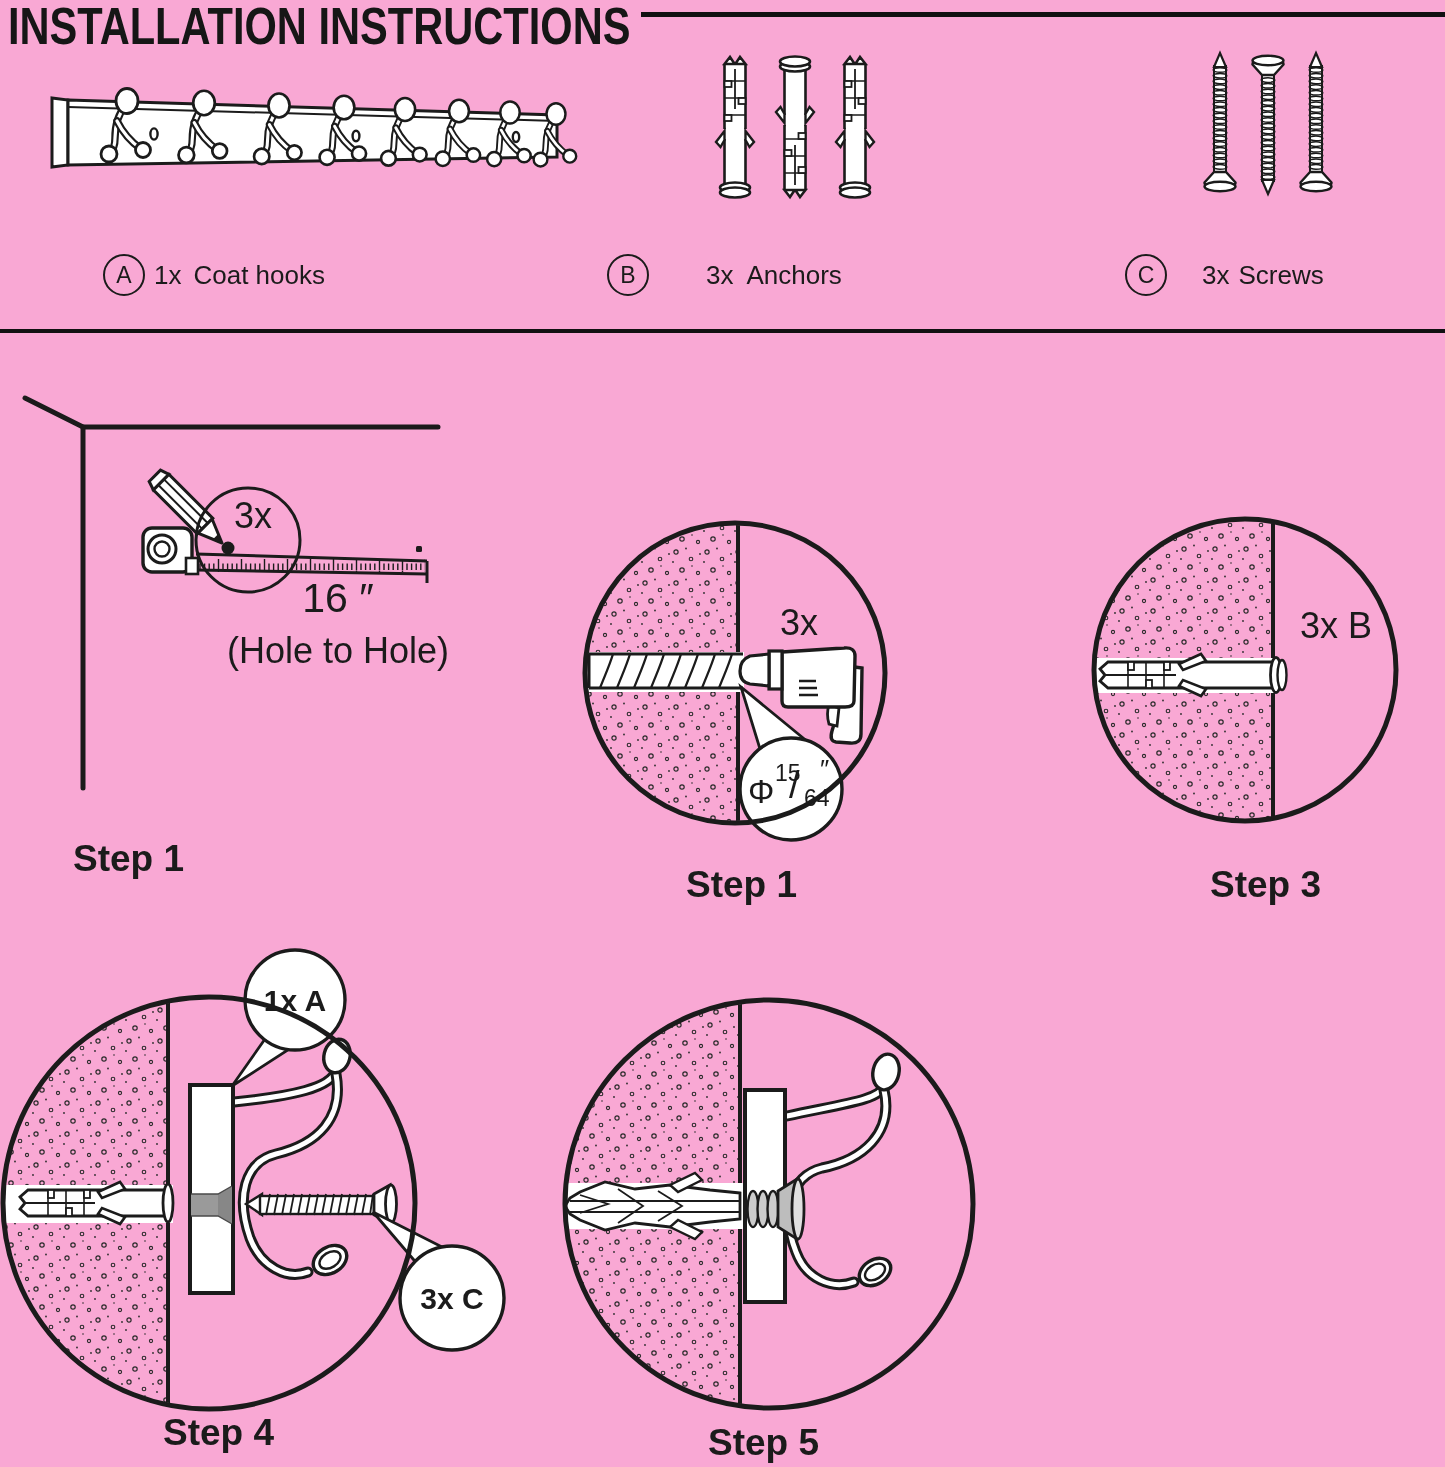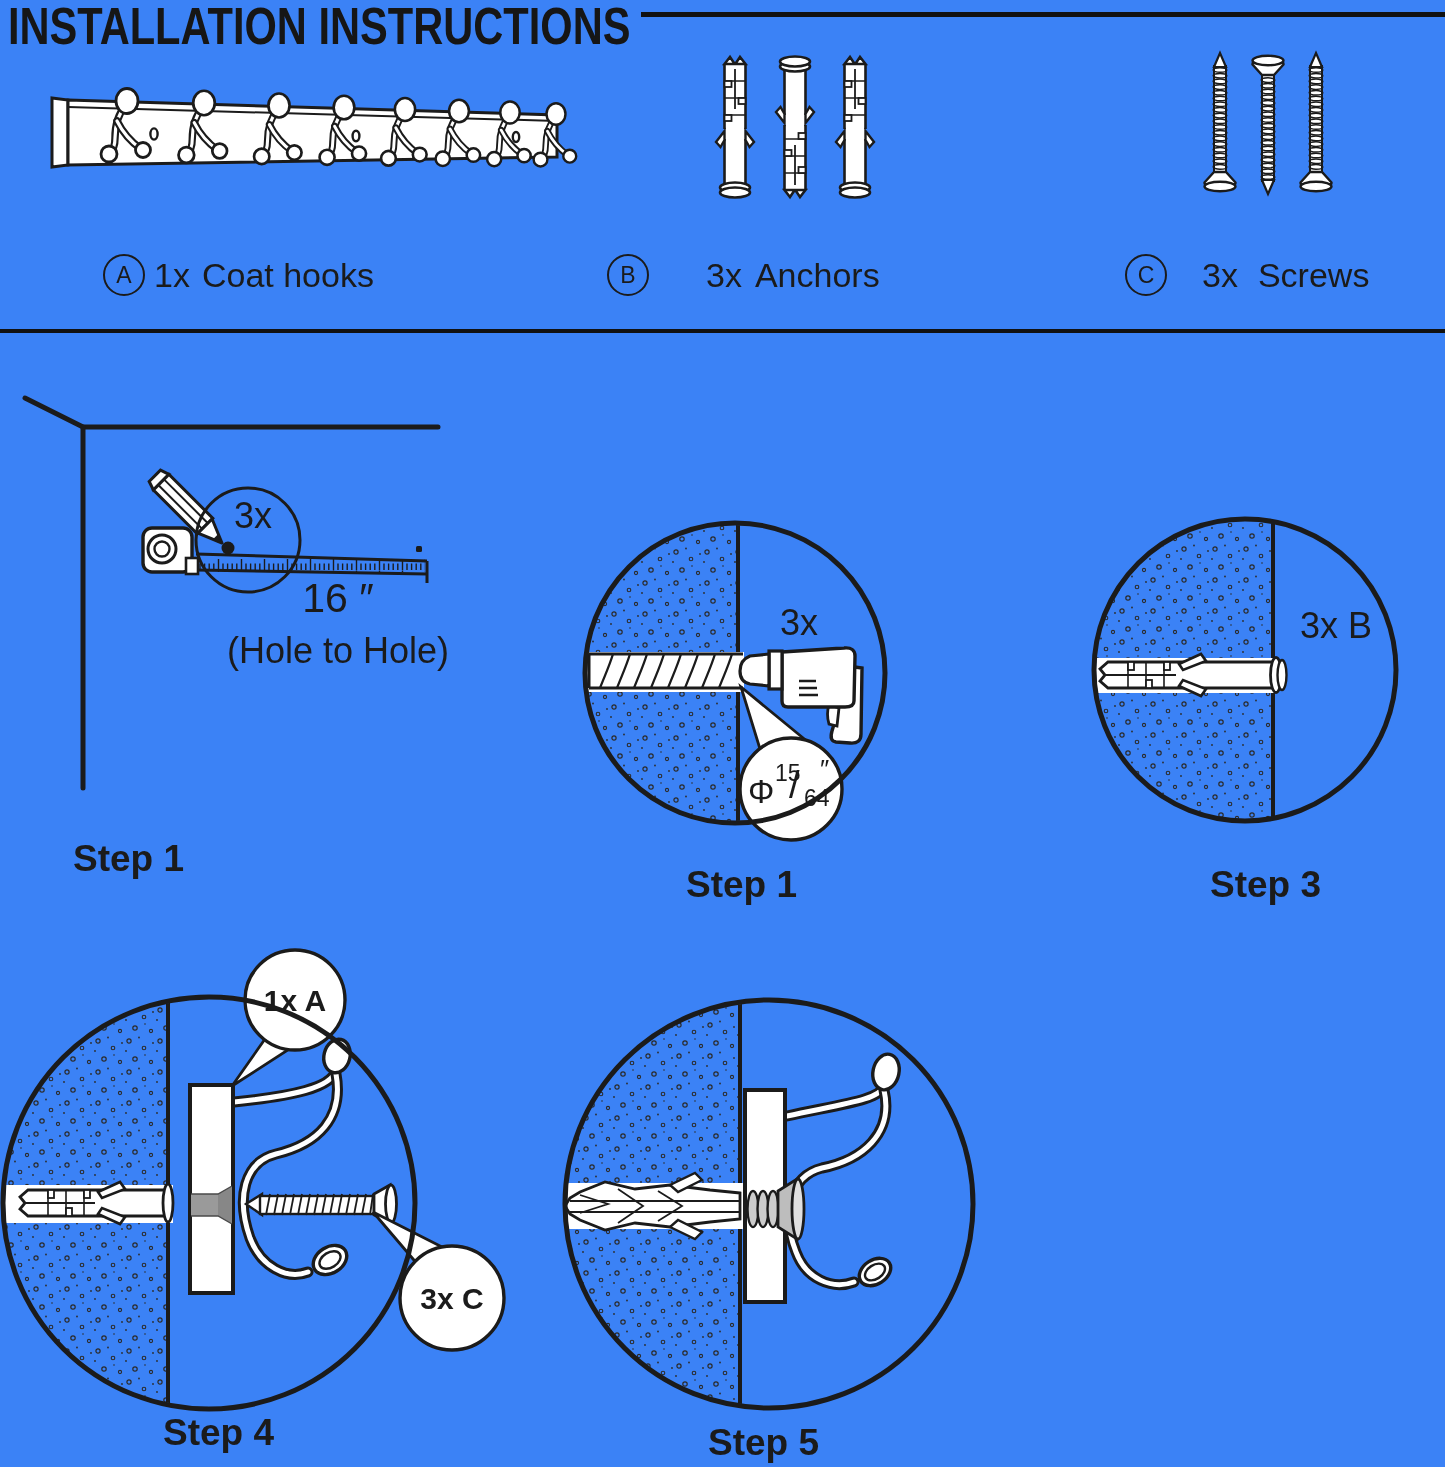--- a/index.html
+++ b/index.html
@@ -1,26 +1,26 @@
 <!DOCTYPE html>
 <html><head>
 <meta charset="utf-8">
 <style>
   html,body{margin:0;padding:0;background:#fff;}
-  #sheet{position:relative;width:1445px;height:1467px;background:#3b82f6;overflow:hidden;
+  #sheet{position:relative;width:1445px;height:1467px;background:#f9a8d4;overflow:hidden;
          font-family:"Liberation Sans","DejaVu Sans",sans-serif;color:#1b1b1b;text-align:center;}
   .abs{position:absolute;}
   #title{left:8px;top:-4px;font-size:52px;font-weight:700;letter-spacing:0px;
          transform:scaleX(.80);transform-origin:left top;white-space:nowrap;color:#161616;}
   #title-rule{left:641px;top:12px;width:804px;height:5px;background:#111;}
   #divider{left:0;top:329px;width:1445px;height:4px;background:#111;}
   .part-row{display:flex;align-items:center;height:38px;}
   .badge{width:38px;height:38px;border:2.6px solid #1b1b1b;border-radius:50%;
          display:flex;align-items:center;justify-content:center;font-size:23px;flex:0 0 auto;}
-  .pqty,.pname{font-size:34px;white-space:nowrap;}
+  .pqty,.pname{font-size:26px;white-space:nowrap;}
   .caption{font-size:37px;font-weight:700;white-space:nowrap;}
   svg{overflow:visible;}
   svg text{fill:#1b1b1b;font-family:"Liberation Sans","DejaVu Sans",sans-serif;}
   .ln{stroke:#1b1b1b;fill:none;}
   .wt{fill:#ffffff;stroke:#1b1b1b;}
   .tube-o{stroke:#1b1b1b;stroke-width:7.5;fill:none;stroke-linecap:round;}
   .tube-i{stroke:#ffffff;stroke-width:3.2;fill:none;stroke-linecap:round;}
   .htube-o{stroke:#1b1b1b;stroke-width:11;fill:none;stroke-linecap:round;}
   .htube-i{stroke:#ffffff;stroke-width:5;fill:none;stroke-linecap:round;}
   .ball{fill:#fff;stroke:#1b1b1b;stroke-width:2.8;}
@@ -147,21 +147,21 @@
     <div class="pname" style="margin-left:12px">Coat hooks</div>
   </div>
   <div class="abs part-row" style="left:607px;top:256px">
     <div class="badge">B</div>
     <div class="pqty" style="margin-left:57px">3x</div>
     <div class="pname" style="margin-left:13px">Anchors</div>
   </div>
   <div class="abs part-row" style="left:1125px;top:256px">
     <div class="badge">C</div>
     <div class="pqty" style="margin-left:35px">3x</div>
-    <div class="pname" style="margin-left:20px">Screws</div>
+    <div class="pname" style="margin-left:9px">Screws</div>
   </div>
 
   <div class="abs" id="divider"></div>
 
   <svg class="abs" style="left:10px;top:388px" width="450" height="410" viewBox="0 0 450 410">
     <g>
       <path class="ln" stroke-width="5" stroke-linecap="round" d="M15,10 L73,39 L428,39"></path>
       <path class="ln" stroke-width="5" stroke-linecap="round" d="M73,39 L73,400"></path>
     </g>
     <g>

